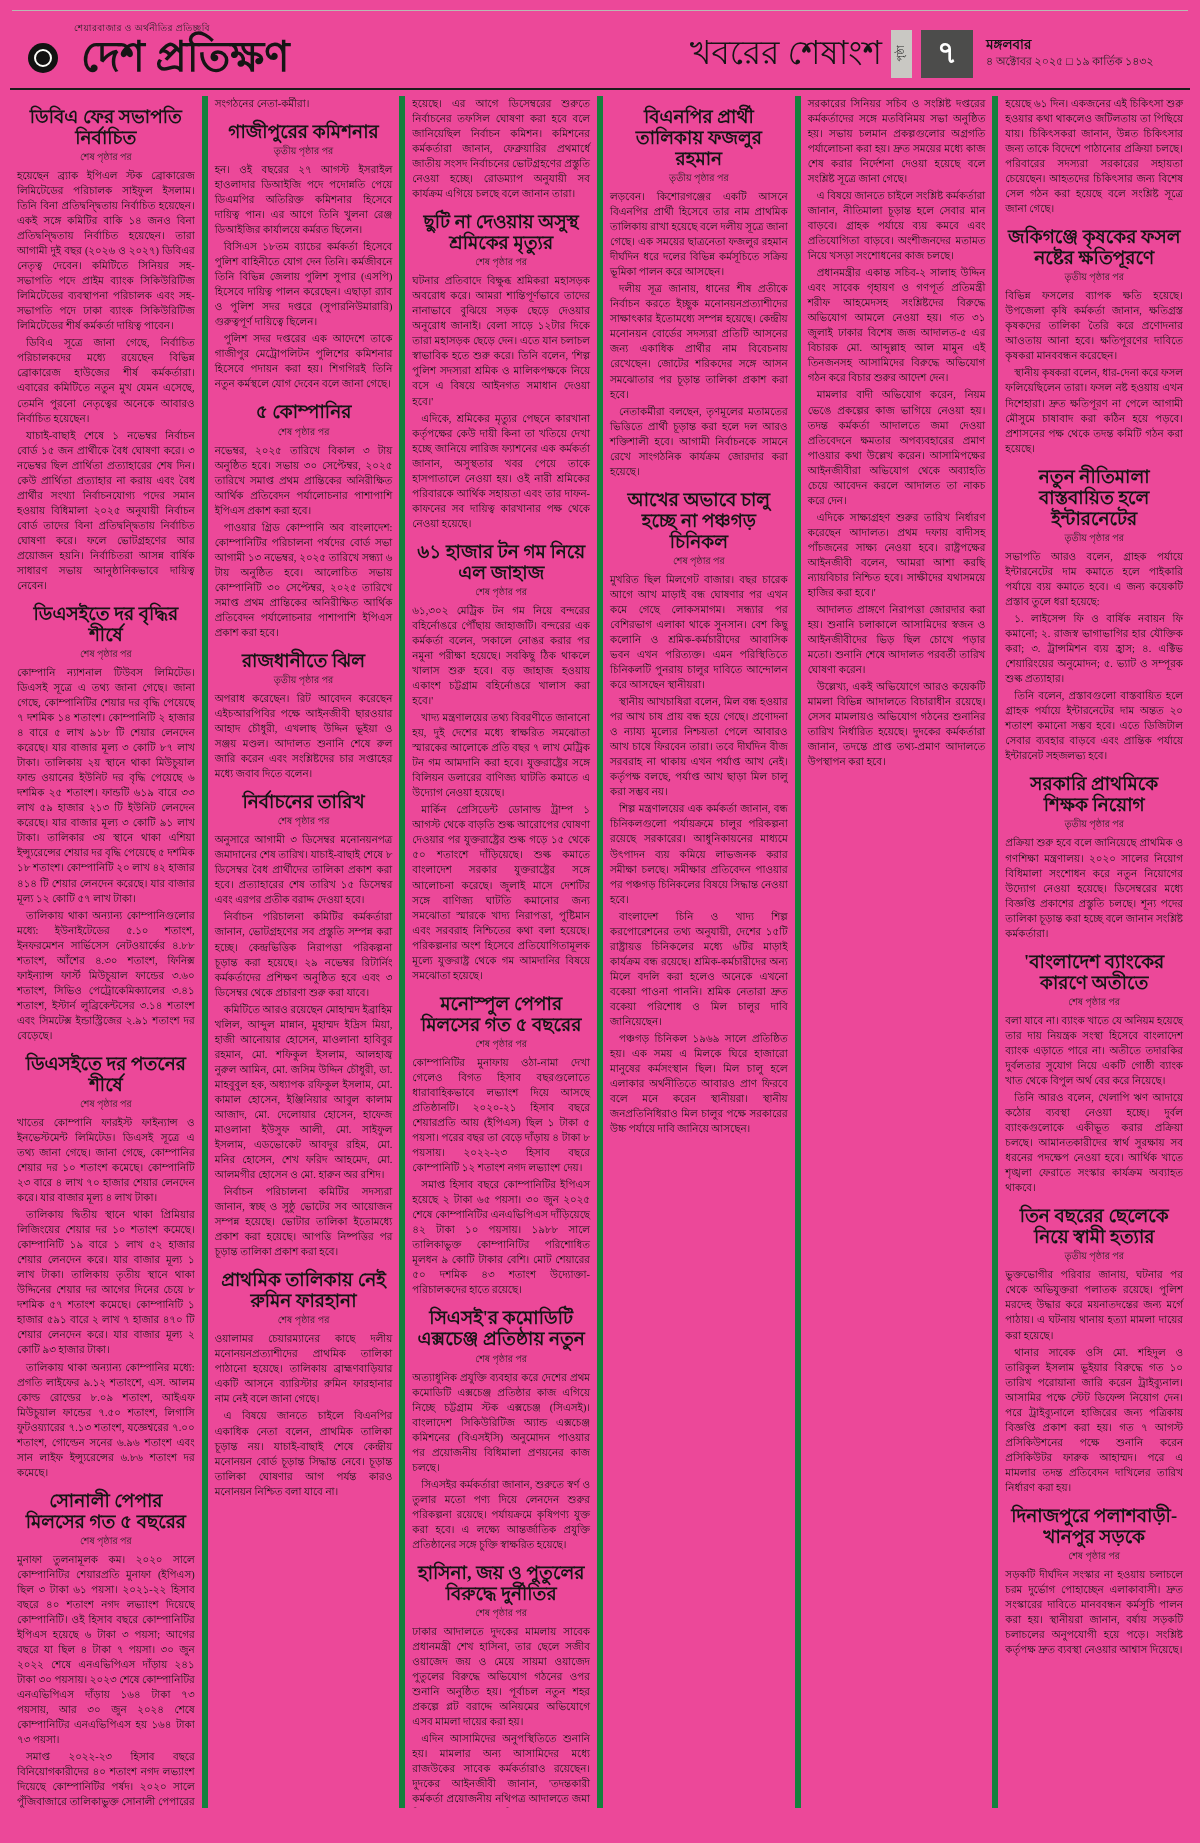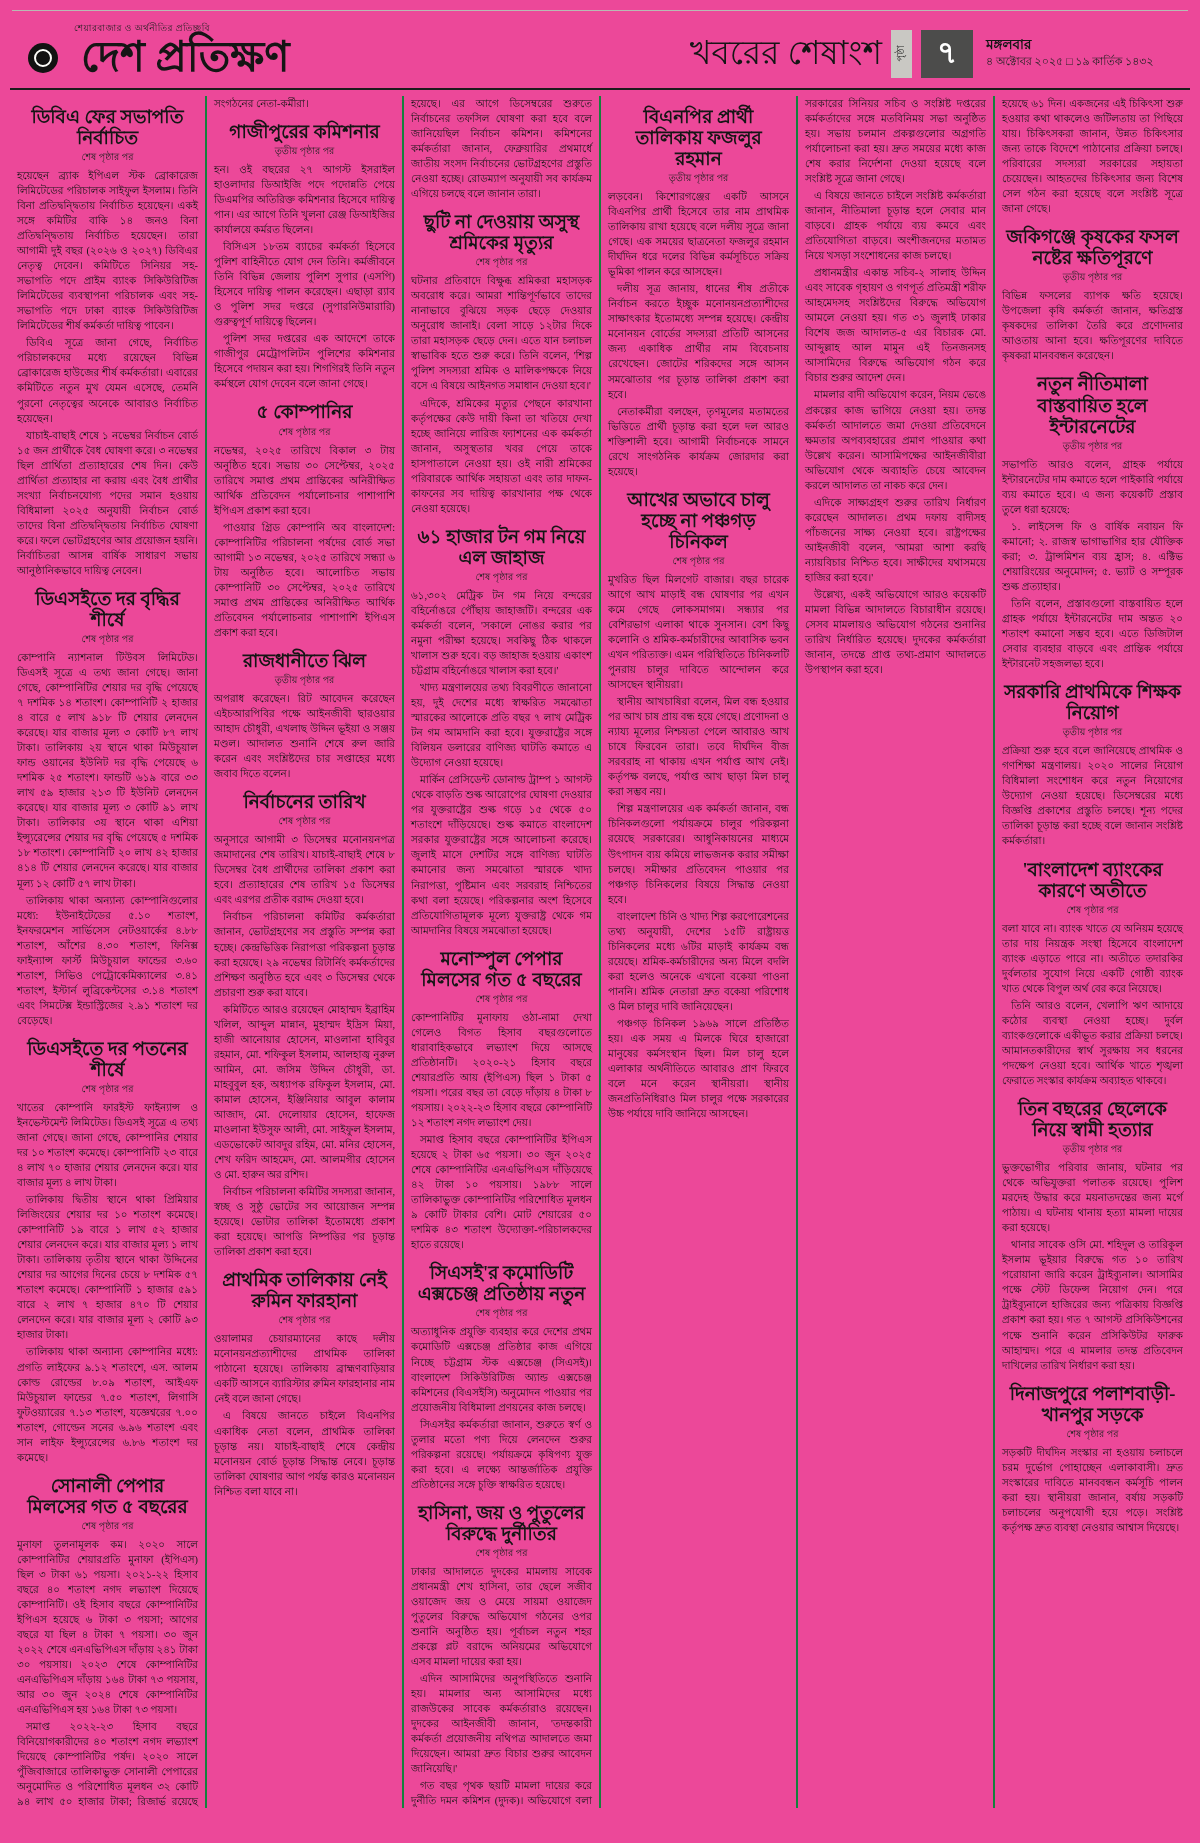--- a/index.html
+++ b/index.html
@@ -22,21 +22,21 @@
   .page-word-box{width:21px;height:48px;background:#c9c8c3;display:flex;align-items:center;justify-content:center;}
   .page-word{transform:rotate(-90deg);font-size:10px;white-space:nowrap;color:#222;}
   .page-number-box{width:52px;height:48px;background:#4c4c4b;color:#fff;display:flex;
     align-items:center;justify-content:center;font-size:31px;font-weight:bold;}
   .date-block{display:flex;flex-direction:column;justify-content:center;padding-left:4px;min-width:190px;}
   .day{font-weight:bold;font-size:13.5px;line-height:1.3;}
   .date-line{font-size:11px;color:#222;}
   
   .columns{display:flex;height:1712px;overflow:hidden;margin-top:6px;}
   .col{flex:1 1 0;min-width:0;overflow:hidden;padding:0 7px;}
-  .col + .col{border-left:2px solid #15803d;}
+  .col + .col{border-left:6px solid #15803d;}
   .headline{font-size:18.5px;font-weight:bold;line-height:1.14;text-align:center;margin:11px 2px 1px 2px;}
   .continued{font-size:9.5px;text-align:center;margin:0 0 3px 0;color:#222;}
   p.body-text{font-size:10.3px;line-height:1.46;text-align:justify;margin:0 0 2px 0;
     text-indent:9px;word-break:normal;}
   p.body-text.first{text-indent:0;}
 </style>
 </head>
 <body>
 
 <div class="page">
@@ -149,27 +149,29 @@
         <p class="body-text">শিল্প মন্ত্রণালয়ের এক কর্মকর্তা জানান, বন্ধ চিনিকলগুলো পর্যায়ক্রমে চালুর পরিকল্পনা রয়েছে সরকারের। আধুনিকায়নের মাধ্যমে উৎপাদন ব্যয় কমিয়ে লাভজনক করার সমীক্ষা চলছে। সমীক্ষার প্রতিবেদন পাওয়ার পর পঞ্চগড় চিনিকলের বিষয়ে সিদ্ধান্ত নেওয়া হবে।</p>
         <p class="body-text">বাংলাদেশ চিনি ও খাদ্য শিল্প করপোরেশনের তথ্য অনুযায়ী, দেশের ১৫টি রাষ্ট্রায়ত্ত চিনিকলের মধ্যে ৬টির মাড়াই কার্যক্রম বন্ধ রয়েছে। শ্রমিক-কর্মচারীদের অন্য মিলে বদলি করা হলেও অনেকে এখনো বকেয়া পাওনা পাননি। শ্রমিক নেতারা দ্রুত বকেয়া পরিশোধ ও মিল চালুর দাবি জানিয়েছেন।</p>
         <p class="body-text">পঞ্চগড় চিনিকল ১৯৬৯ সালে প্রতিষ্ঠিত হয়। এক সময় এ মিলকে ঘিরে হাজারো মানুষের কর্মসংস্থান ছিল। মিল চালু হলে এলাকার অর্থনীতিতে আবারও প্রাণ ফিরবে বলে মনে করেন স্থানীয়রা। স্থানীয় জনপ্রতিনিধিরাও মিল চালুর পক্ষে সরকারের উচ্চ পর্যায়ে দাবি জানিয়ে আসছেন।</p>
       </div>
       <div class="col">
         <p class="body-text first">সরকারের সিনিয়র সচিব ও সংশ্লিষ্ট দপ্তরের কর্মকর্তাদের সঙ্গে মতবিনিময় সভা অনুষ্ঠিত হয়। সভায় চলমান প্রকল্পগুলোর অগ্রগতি পর্যালোচনা করা হয়। দ্রুত সময়ের মধ্যে কাজ শেষ করার নির্দেশনা দেওয়া হয়েছে বলে সংশ্লিষ্ট সূত্রে জানা গেছে।</p>
         <p class="body-text">এ বিষয়ে জানতে চাইলে সংশ্লিষ্ট কর্মকর্তারা জানান, নীতিমালা চূড়ান্ত হলে সেবার মান বাড়বে। গ্রাহক পর্যায়ে ব্যয় কমবে এবং প্রতিযোগিতা বাড়বে। অংশীজনদের মতামত নিয়ে খসড়া সংশোধনের কাজ চলছে।</p>
         <p class="body-text">প্রধানমন্ত্রীর একান্ত সচিব-২ সালাহ উদ্দিন এবং সাবেক গৃহায়ণ ও গণপূর্ত প্রতিমন্ত্রী শরীফ আহমেদসহ সংশ্লিষ্টদের বিরুদ্ধে অভিযোগ আমলে নেওয়া হয়। গত ৩১ জুলাই ঢাকার বিশেষ জজ আদালত-৫ এর বিচারক মো. আব্দুল্লাহ আল মামুন এই তিনজনসহ আসামিদের বিরুদ্ধে অভিযোগ গঠন করে বিচার শুরুর আদেশ দেন।</p>
         <p class="body-text">মামলার বাদী অভিযোগ করেন, নিয়ম ভেঙে প্রকল্পের কাজ ভাগিয়ে নেওয়া হয়। তদন্ত কর্মকর্তা আদালতে জমা দেওয়া প্রতিবেদনে ক্ষমতার অপব্যবহারের প্রমাণ পাওয়ার কথা উল্লেখ করেন। আসামিপক্ষের আইনজীবীরা অভিযোগ থেকে অব্যাহতি চেয়ে আবেদন করলে আদালত তা নাকচ করে দেন।</p>
         <p class="body-text">এদিকে সাক্ষ্যগ্রহণ শুরুর তারিখ নির্ধারণ করেছেন আদালত। প্রথম দফায় বাদীসহ পাঁচজনের সাক্ষ্য নেওয়া হবে। রাষ্ট্রপক্ষের আইনজীবী বলেন, 'আমরা আশা করছি ন্যায়বিচার নিশ্চিত হবে। সাক্ষীদের যথাসময়ে হাজির করা হবে।'</p>
+        <p class="body-text">আদালত প্রাঙ্গণে নিরাপত্তা জোরদার করা হয়। শুনানি চলাকালে আসামিদের স্বজন ও আইনজীবীদের ভিড় ছিল চোখে পড়ার মতো। শুনানি শেষে আদালত পরবর্তী তারিখ ঘোষণা করেন।</p>
         <p class="body-text">উল্লেখ্য, একই অভিযোগে আরও কয়েকটি মামলা বিভিন্ন আদালতে বিচারাধীন রয়েছে। সেসব মামলায়ও অভিযোগ গঠনের শুনানির তারিখ নির্ধারিত হয়েছে। দুদকের কর্মকর্তারা জানান, তদন্তে প্রাপ্ত তথ্য-প্রমাণ আদালতে উপস্থাপন করা হবে।</p>
       </div>
       <div class="col">
         <p class="body-text first">হয়েছে ৬১ দিন। একজনের এই চিকিৎসা শুরু হওয়ার কথা থাকলেও জটিলতায় তা পিছিয়ে যায়। চিকিৎসকরা জানান, উন্নত চিকিৎসার জন্য তাকে বিদেশে পাঠানোর প্রক্রিয়া চলছে। পরিবারের সদস্যরা সরকারের সহায়তা চেয়েছেন। আহতদের চিকিৎসার জন্য বিশেষ সেল গঠন করা হয়েছে বলে সংশ্লিষ্ট সূত্রে জানা গেছে।</p>
         <h2 class="headline">জকিগঞ্জে কৃষকের ফসল নষ্টের ক্ষতিপূরণে</h2>
         <div class="continued">তৃতীয় পৃষ্ঠার পর</div>
         <p class="body-text first">বিভিন্ন ফসলের ব্যাপক ক্ষতি হয়েছে। উপজেলা কৃষি কর্মকর্তা জানান, ক্ষতিগ্রস্ত কৃষকদের তালিকা তৈরি করে প্রণোদনার আওতায় আনা হবে। ক্ষতিপূরণের দাবিতে কৃষকরা মানববন্ধন করেছেন।</p>
+        <p class="body-text">স্থানীয় কৃষকরা বলেন, ধার-দেনা করে ফসল ফলিয়েছিলেন তারা। ফসল নষ্ট হওয়ায় এখন দিশেহারা। দ্রুত ক্ষতিপূরণ না পেলে আগামী মৌসুমে চাষাবাদ করা কঠিন হয়ে পড়বে। প্রশাসনের পক্ষ থেকে তদন্ত কমিটি গঠন করা হয়েছে।</p>
         <h2 class="headline">নতুন নীতিমালা বাস্তবায়িত হলে ইন্টারনেটের</h2>
         <div class="continued">তৃতীয় পৃষ্ঠার পর</div>
         <p class="body-text first">সভাপতি আরও বলেন, গ্রাহক পর্যায়ে ইন্টারনেটের দাম কমাতে হলে পাইকারি পর্যায়ে ব্যয় কমাতে হবে। এ জন্য কয়েকটি প্রস্তাব তুলে ধরা হয়েছে:</p>
         <p class="body-text">১. লাইসেন্স ফি ও বার্ষিক নবায়ন ফি কমানো; ২. রাজস্ব ভাগাভাগির হার যৌক্তিক করা; ৩. ট্রান্সমিশন ব্যয় হ্রাস; ৪. এক্টিভ শেয়ারিংয়ের অনুমোদন; ৫. ভ্যাট ও সম্পূরক শুল্ক প্রত্যাহার।</p>
         <p class="body-text">তিনি বলেন, প্রস্তাবগুলো বাস্তবায়িত হলে গ্রাহক পর্যায়ে ইন্টারনেটের দাম অন্তত ২০ শতাংশ কমানো সম্ভব হবে। এতে ডিজিটাল সেবার ব্যবহার বাড়বে এবং প্রান্তিক পর্যায়ে ইন্টারনেট সহজলভ্য হবে।</p>
         <h2 class="headline">সরকারি প্রাথমিকে শিক্ষক নিয়োগ</h2>
         <div class="continued">তৃতীয় পৃষ্ঠার পর</div>
         <p class="body-text first">প্রক্রিয়া শুরু হবে বলে জানিয়েছে প্রাথমিক ও গণশিক্ষা মন্ত্রণালয়। ২০২০ সালের নিয়োগ বিধিমালা সংশোধন করে নতুন নিয়োগের উদ্যোগ নেওয়া হয়েছে। ডিসেম্বরের মধ্যে বিজ্ঞপ্তি প্রকাশের প্রস্তুতি চলছে। শূন্য পদের তালিকা চূড়ান্ত করা হচ্ছে বলে জানান সংশ্লিষ্ট কর্মকর্তারা।</p>
         <h2 class="headline">'বাংলাদেশ ব্যাংকের কারণে অতীতে</h2>
         <div class="continued">শেষ পৃষ্ঠার পর</div>

